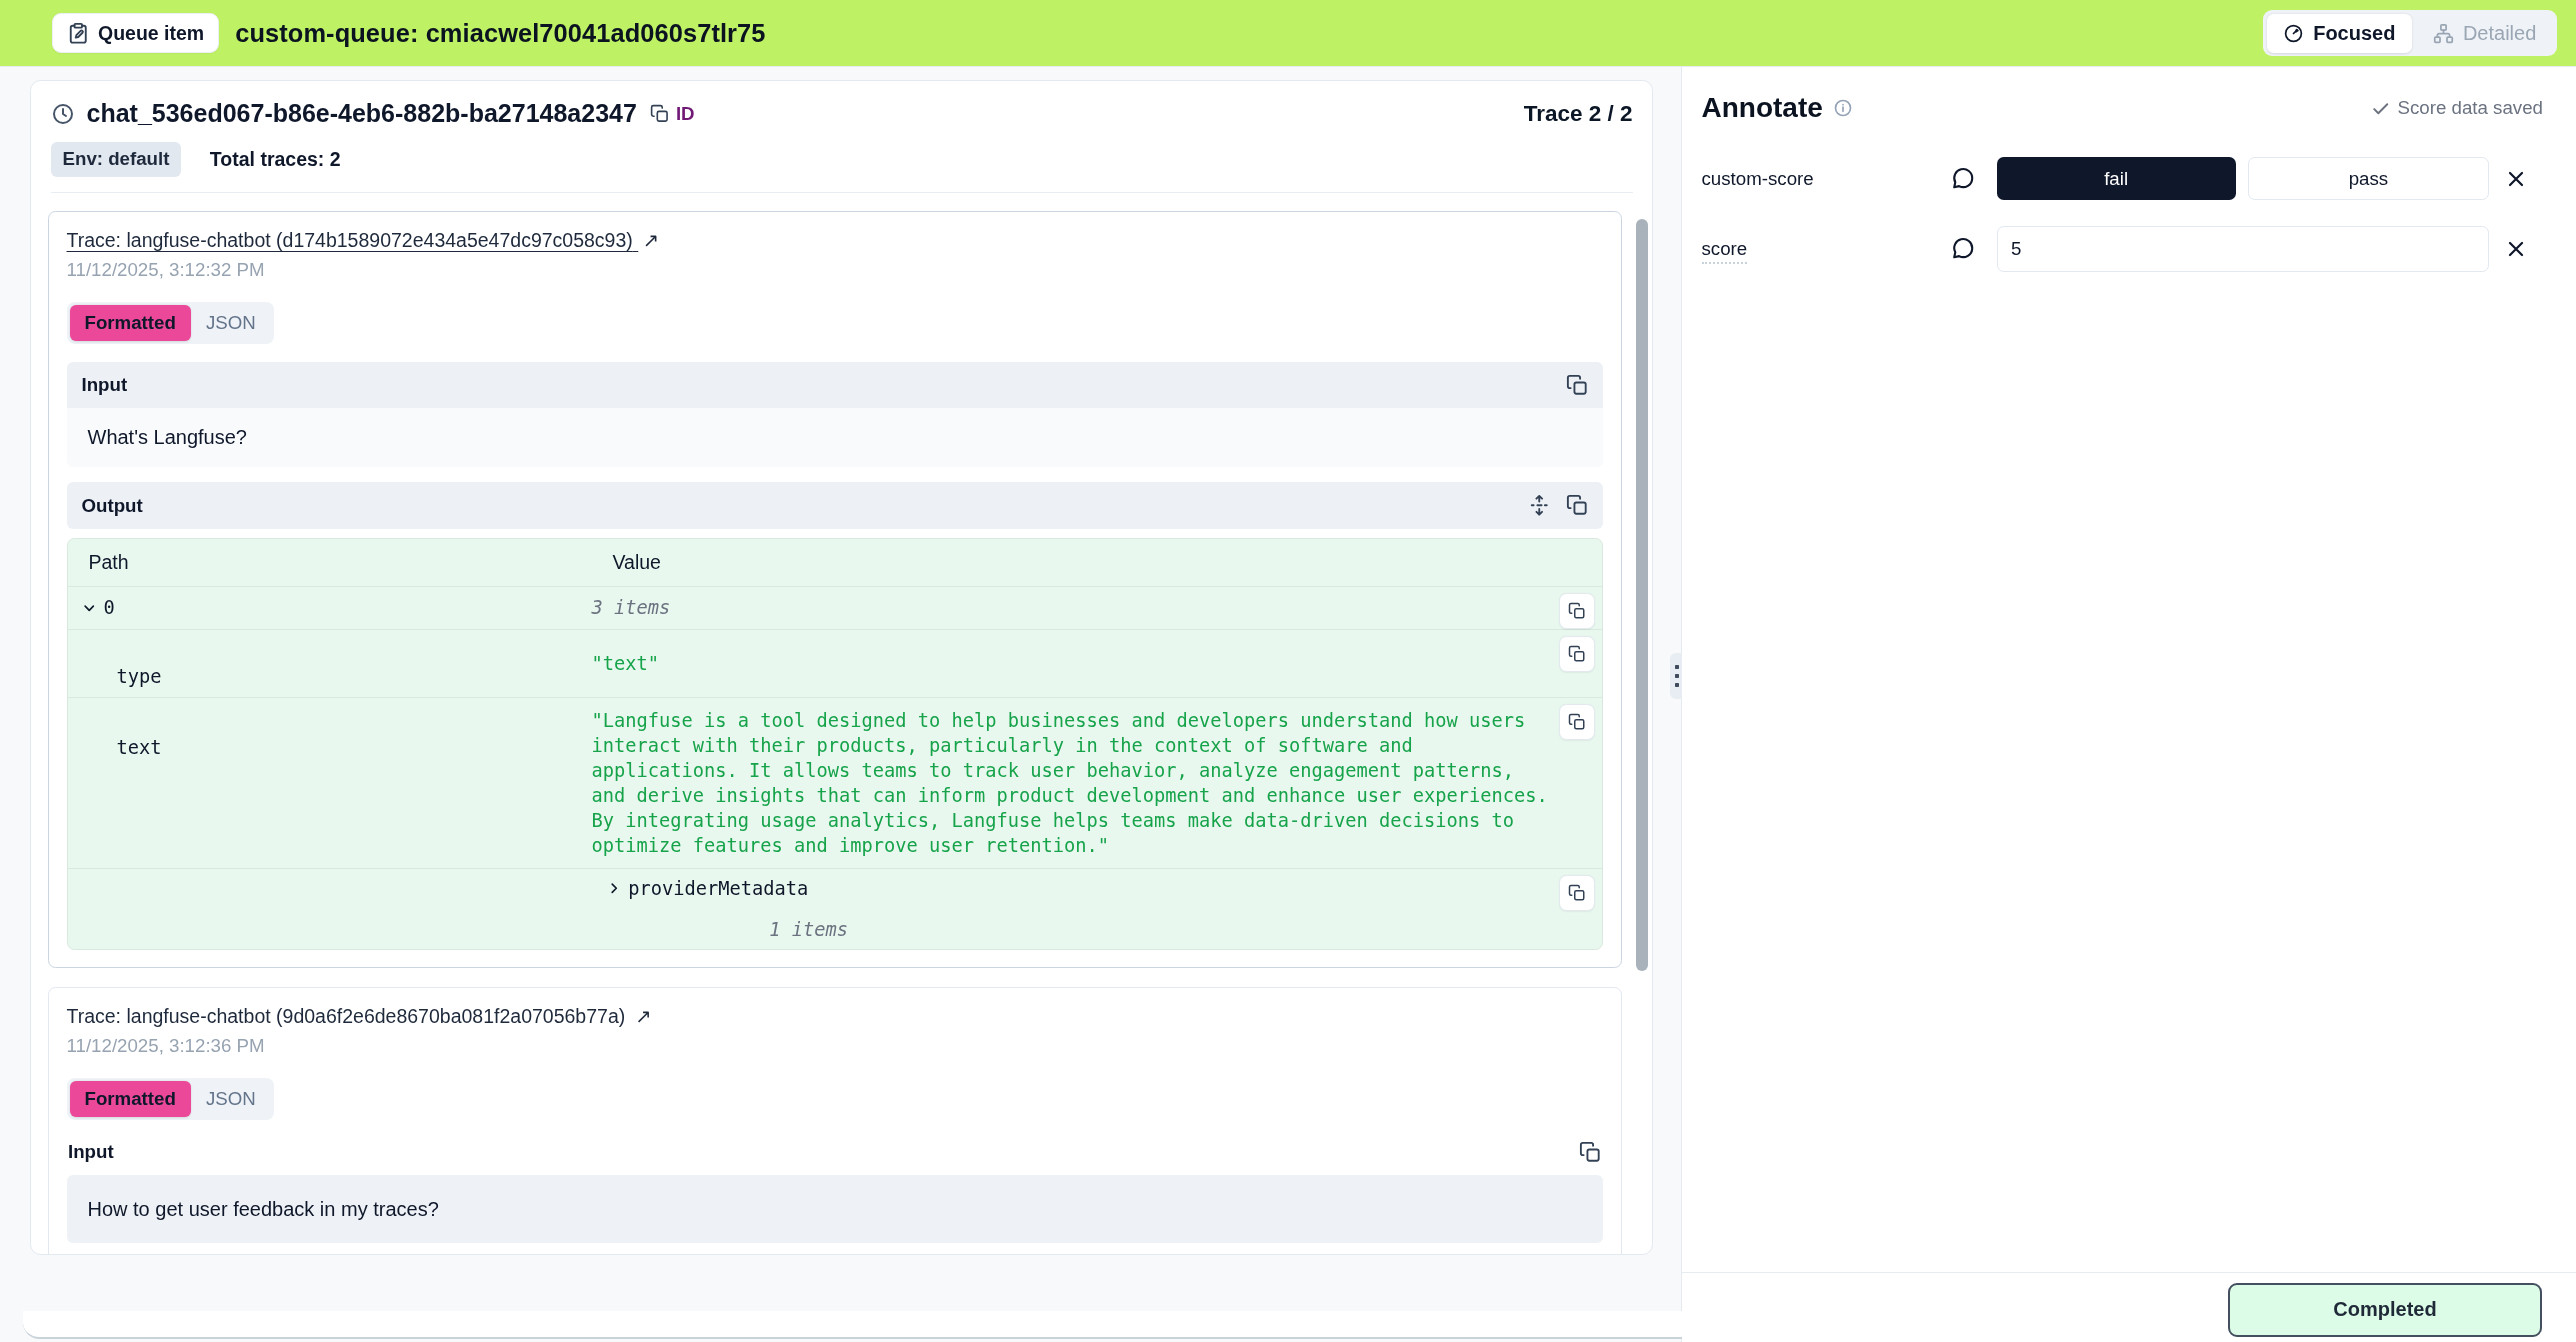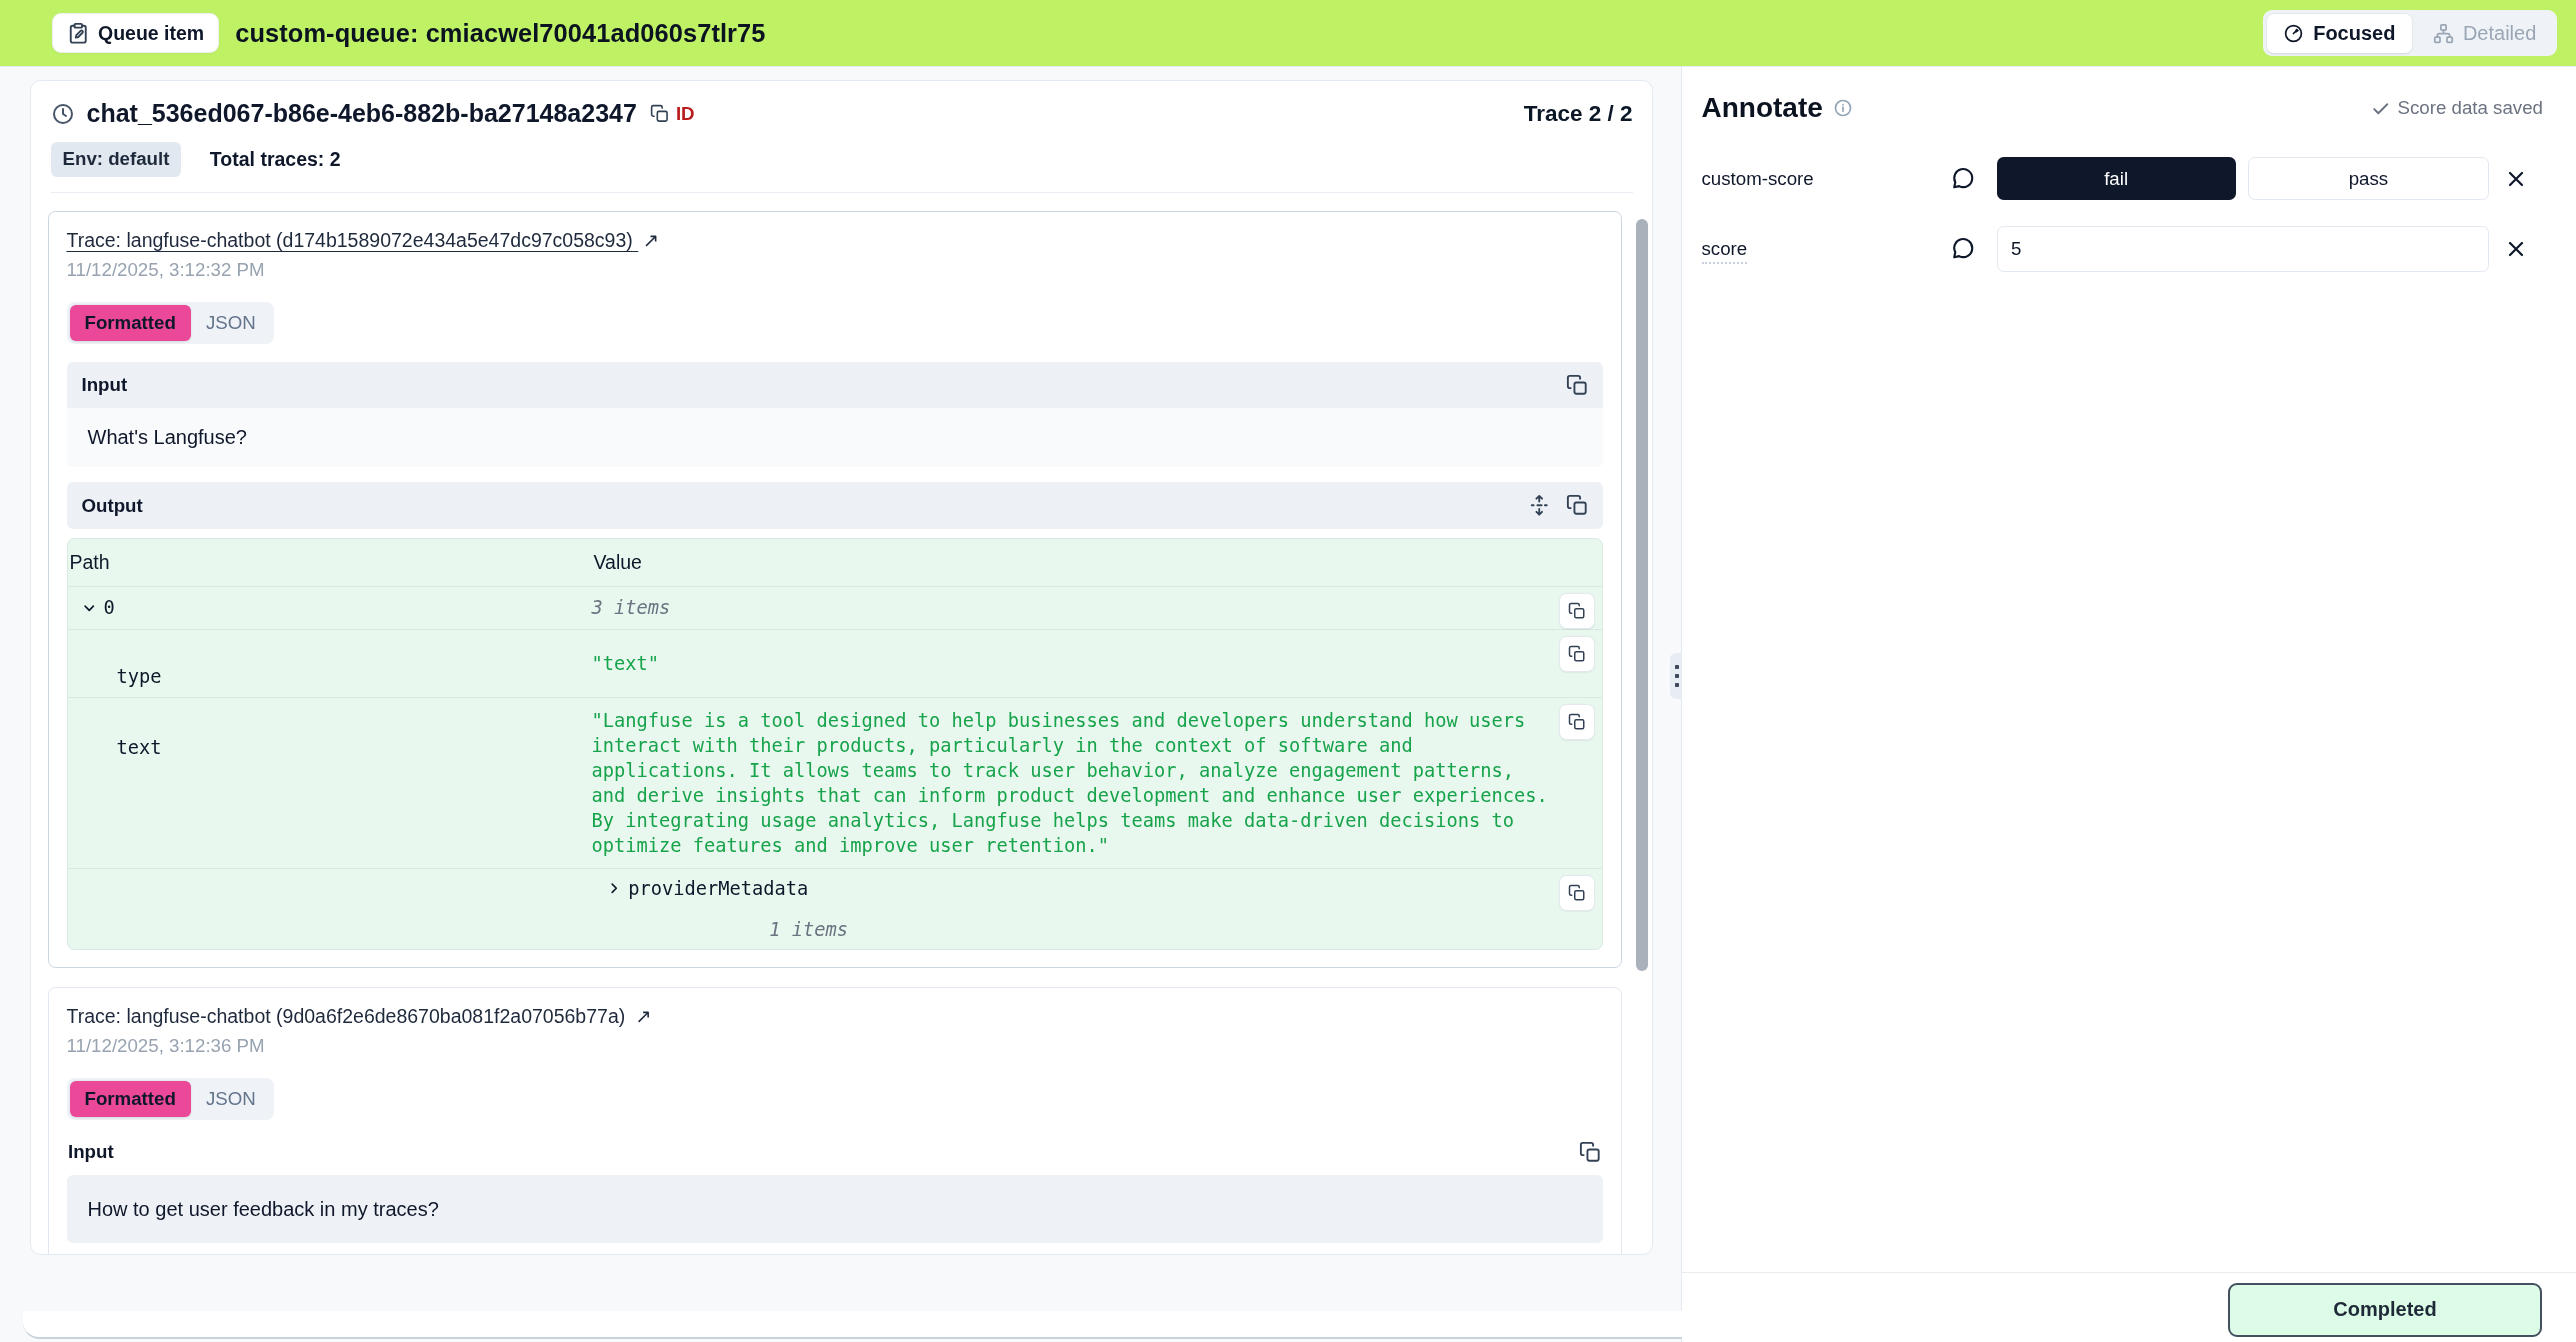--- a/index.html
+++ b/index.html
@@ -36,21 +36,21 @@
 
   
   .left-card {
     position:absolute; left:30px; top:80px; width:1623px; height:1175px;
     background:#fff; border:1.5px solid #e3e9f0; border-radius:10.5px; overflow:hidden;
   }
   .card-head { padding:18px 19.5px 0 19.5px; }
   .head-row1 { display:flex; align-items:center; }
   .head-row1 .title { margin-left:12px; font-size:25px; font-weight:600; color:#0f172a; }
   .head-row1 .idwrap { display:flex; align-items:center; gap:6px; margin-left:13.5px; }
-  .head-row1 .idlbl { font-size:18.7px; font-weight:700; color:#b91c1c;text-align:right; }
+  .head-row1 .idlbl { font-size:18.7px; font-weight:700; color:#701a75;text-align:right; }
   .trace-counter { margin-left:auto; font-size:22.5px; font-weight:700; color:#0b1726; }
   .head-row2 { display:flex; align-items:center; margin-top:13.5px; }
   .env-badge { background:#e2e8f0; border-radius:6px; padding:6.7px 12px; font-size:18.7px; font-weight:600; color:#1e293b; }
   .total-traces { margin-left:28.4px; font-size:19.5px; font-weight:600; color:#0f172a; }
   .head-divider { height:1.5px; background:#e8edf3; margin-top:15px; }
 
   .scroll-area { position:relative; height:1076px; overflow:hidden; }
 
   .trace-card { margin:18px 30px 19.5px 16.5px; border-radius:7.5px; padding:16.5px 18px; background:#fff; }
   .trace-card.first { border:1.5px solid #cbd5e1; }
@@ -78,21 +78,21 @@
   .io-gray-box { margin-top:12px; background:#eef2f6; border-radius:6px; padding:22.5px 21px; font-size:20px; color:#0f172a; }
 
   
   .json-table {
     margin-top:9px; background:#e9f8ef; border:1.5px solid #d9e9df; border-radius:7.5px;
     font-family:"DejaVu Sans Mono", monospace; font-size:18.7px; overflow:hidden;
   }
   .jt-row { display:flex; align-items:center; border-bottom:1.5px solid #d9e9df; position:relative; min-height:43px; }
   .jt-row.last { border-bottom:none;flex-direction:column; }
   .jt-head { font-family:"Liberation Sans", sans-serif; color:#6b7280; font-size:19.5px; }
-  .jt-head .jt-path, .jt-head .jt-value { padding:12px 0 12px 2px; }
+  .jt-head .jt-path, .jt-head .jt-value { padding:12px 0 12px 21px; }
   .jt-path { width:524px; flex:none; padding:9.7px 0 9.7px 13.5px; display:flex; align-items:center; gap:6px; color:#0f172a; }
   .jt-path.indent { padding-left:49px;margin-top:27px; }
   .jt-value { flex:1; padding:9.7px 52px 9.7px 0; color:#0f172a; }
   .jt-value.items { color:#6b7280; font-style:italic; }
   .jt-value.green { color:#16a34a; }
   .jt-longtext { line-height:25px; }
   .jt-copy {
     position:absolute; right:7.5px; top:6px; width:36px; height:36px;
     background:#fff; border:0.7px solid #e3e9ef; border-radius:7.5px;
     display:flex; align-items:center; justify-content:center;

